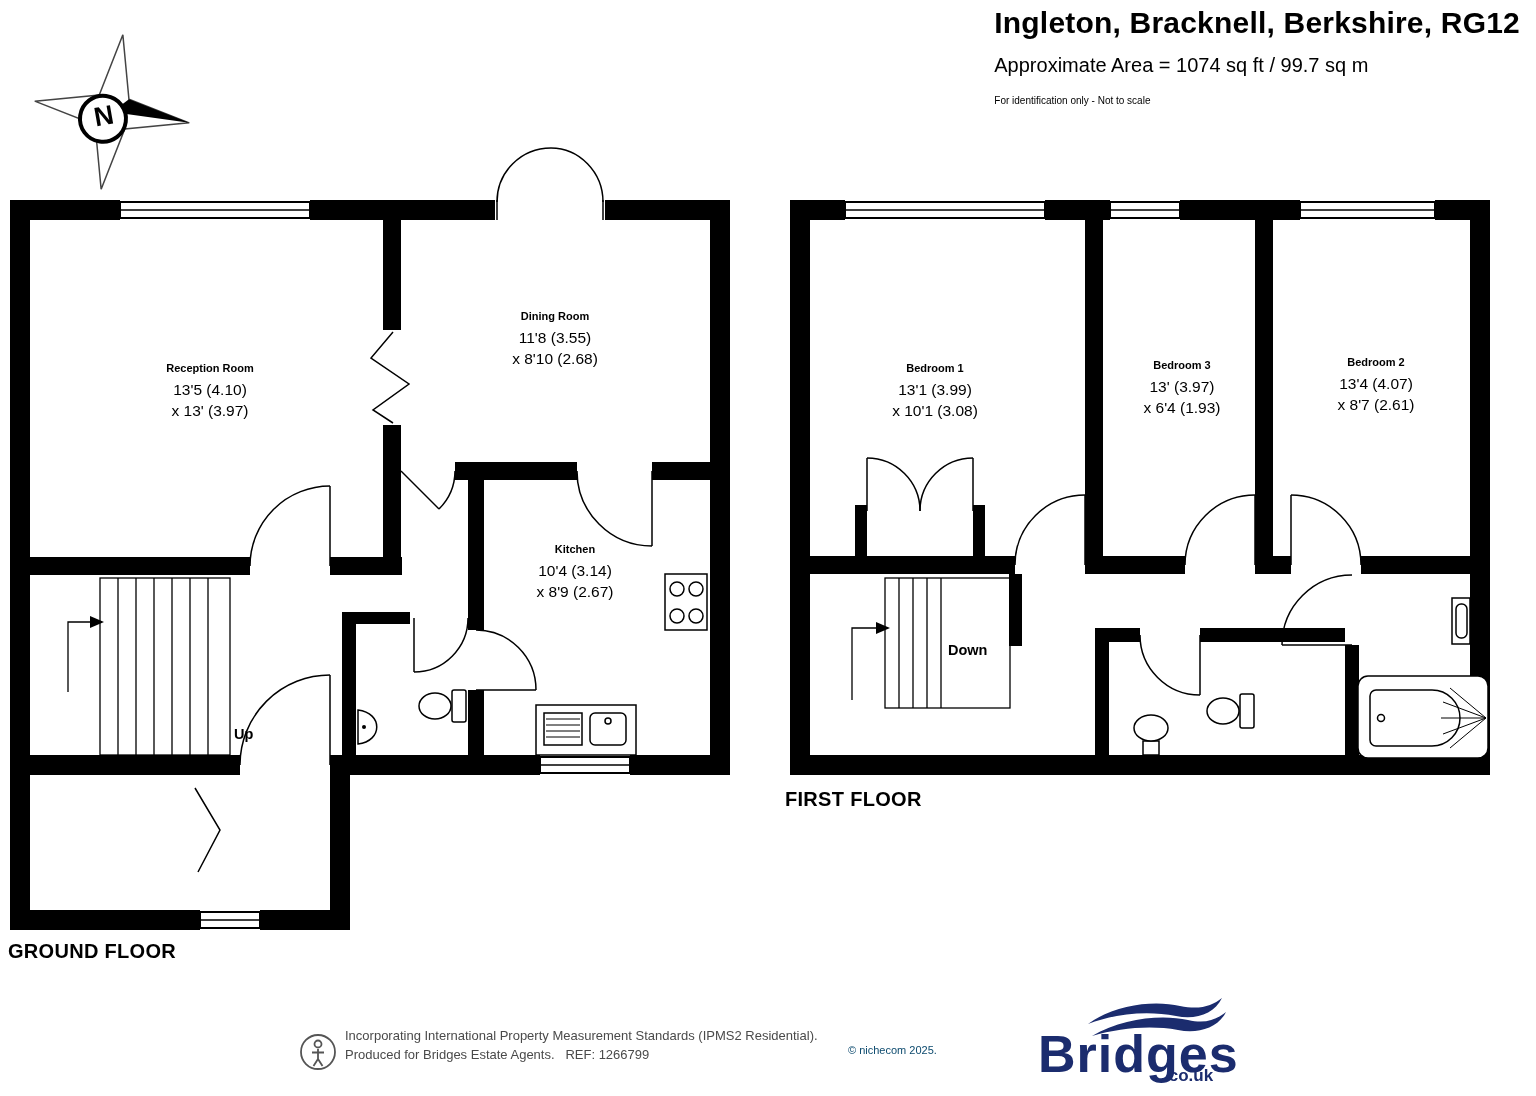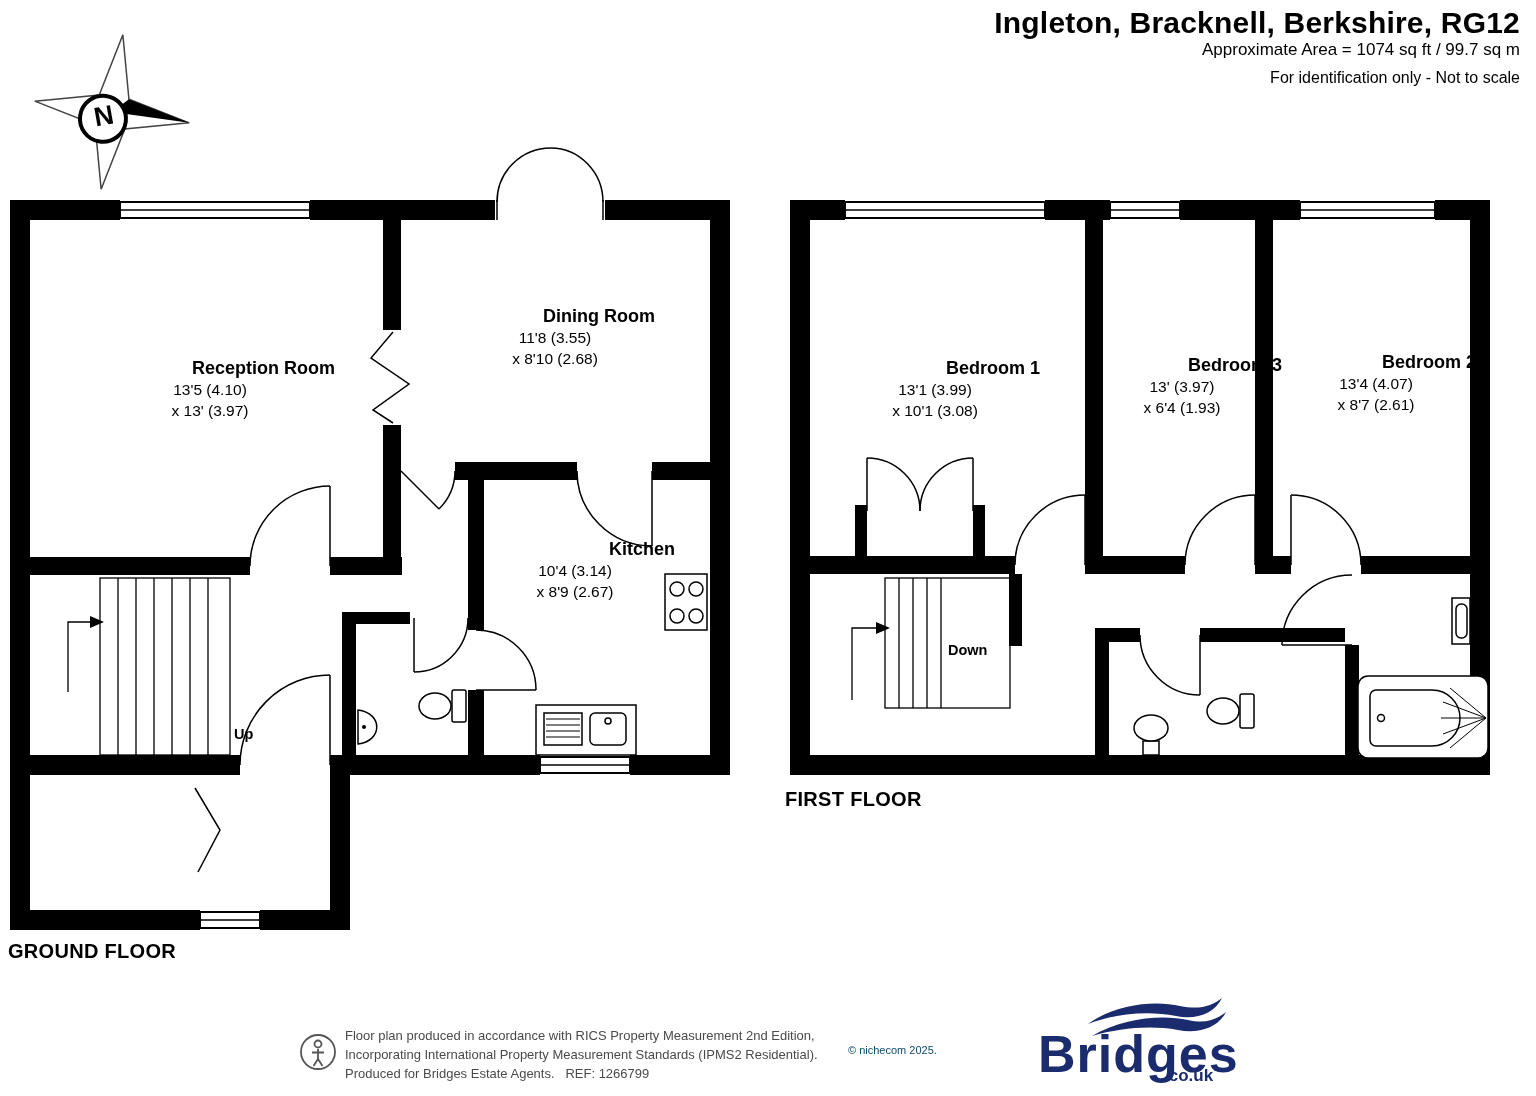--- a/index.html
+++ b/index.html
@@ -1,26 +1,26 @@
 <!DOCTYPE html>
 <html><head>
 <meta charset="utf-8">
 <style>
   * { margin:0; padding:0; box-sizing:border-box; }
   html,body { width:1536px; height:1096px; background:#fff; overflow:hidden;
               font-family:"Liberation Sans", sans-serif; color:#000; position:relative; }
   svg { position:absolute; left:0; top:0; }
 
-  .header { position:absolute; top:6px; right:16px; text-align:right; }
+  .header { position:absolute; top:6px; right:16px; }
   .header .title { font-size:30px; font-weight:bold; letter-spacing:.2px; }
-  .header .area  { font-size:17px; }
-  .header .disc  { font-size:16px; margin-top:9px; }
+  .header .area  { font-size:20px; margin-top:14px; }
+  .header .disc  { font-size:10px; margin-top:18px; }
 
   .room-label { position:absolute; text-align:center; font-size:15.5px; line-height:21px; }
-  .room-label .rname { font-weight:bold; font-size:18px;text-align:right; }
+  .room-label .rname { font-weight:bold; font-size:11px; }
 
   .floor-label { position:absolute; font-weight:bold; font-size:20px; letter-spacing:.3px; }
   .stair-label { position:absolute; font-weight:bold; font-size:14.5px;margin-top:29px; }
 
   .north-label { position:absolute; left:87px; top:101px; width:34px; text-align:center;
                  font-weight:bold; font-size:27px; transform:rotate(-10deg); }
 
   .footer-text { position:absolute; left:345px; top:1026px; font-size:13px;
                  color:#4a4a4a; line-height:19px; }
   .copyright   { position:absolute; left:848px; top:1044px; font-size:11px; color:#0c4a6e; }
@@ -288,19 +288,18 @@
   <div>x 8'7 (2.61)</div>
 </div>
 
 <div class="stair-label" style="left:234px;top:697px">Up</div>
 <div class="stair-label" style="left:948px;top:613px">Down</div>
 
 <div class="floor-label" style="left:8px;top:940px">GROUND FLOOR</div>
 <div class="floor-label" style="left:785px;top:788px">FIRST FLOOR</div>
 
 <div class="footer-text">
-  <div>Floor plan produced in accordance with RICS Property Measurement 2nd Edition,</div>
   <div>Incorporating International Property Measurement Standards (IPMS2 Residential).</div>
   <div style="white-space:pre-wrap">Produced for Bridges Estate Agents.   REF: 1266799</div>
 </div>
 <div class="copyright">© nichecom 2025.</div>
 <div class="logo-name">Bridges</div>
 <div class="logo-suffix">.co.uk</div>
 
 </body></html>

